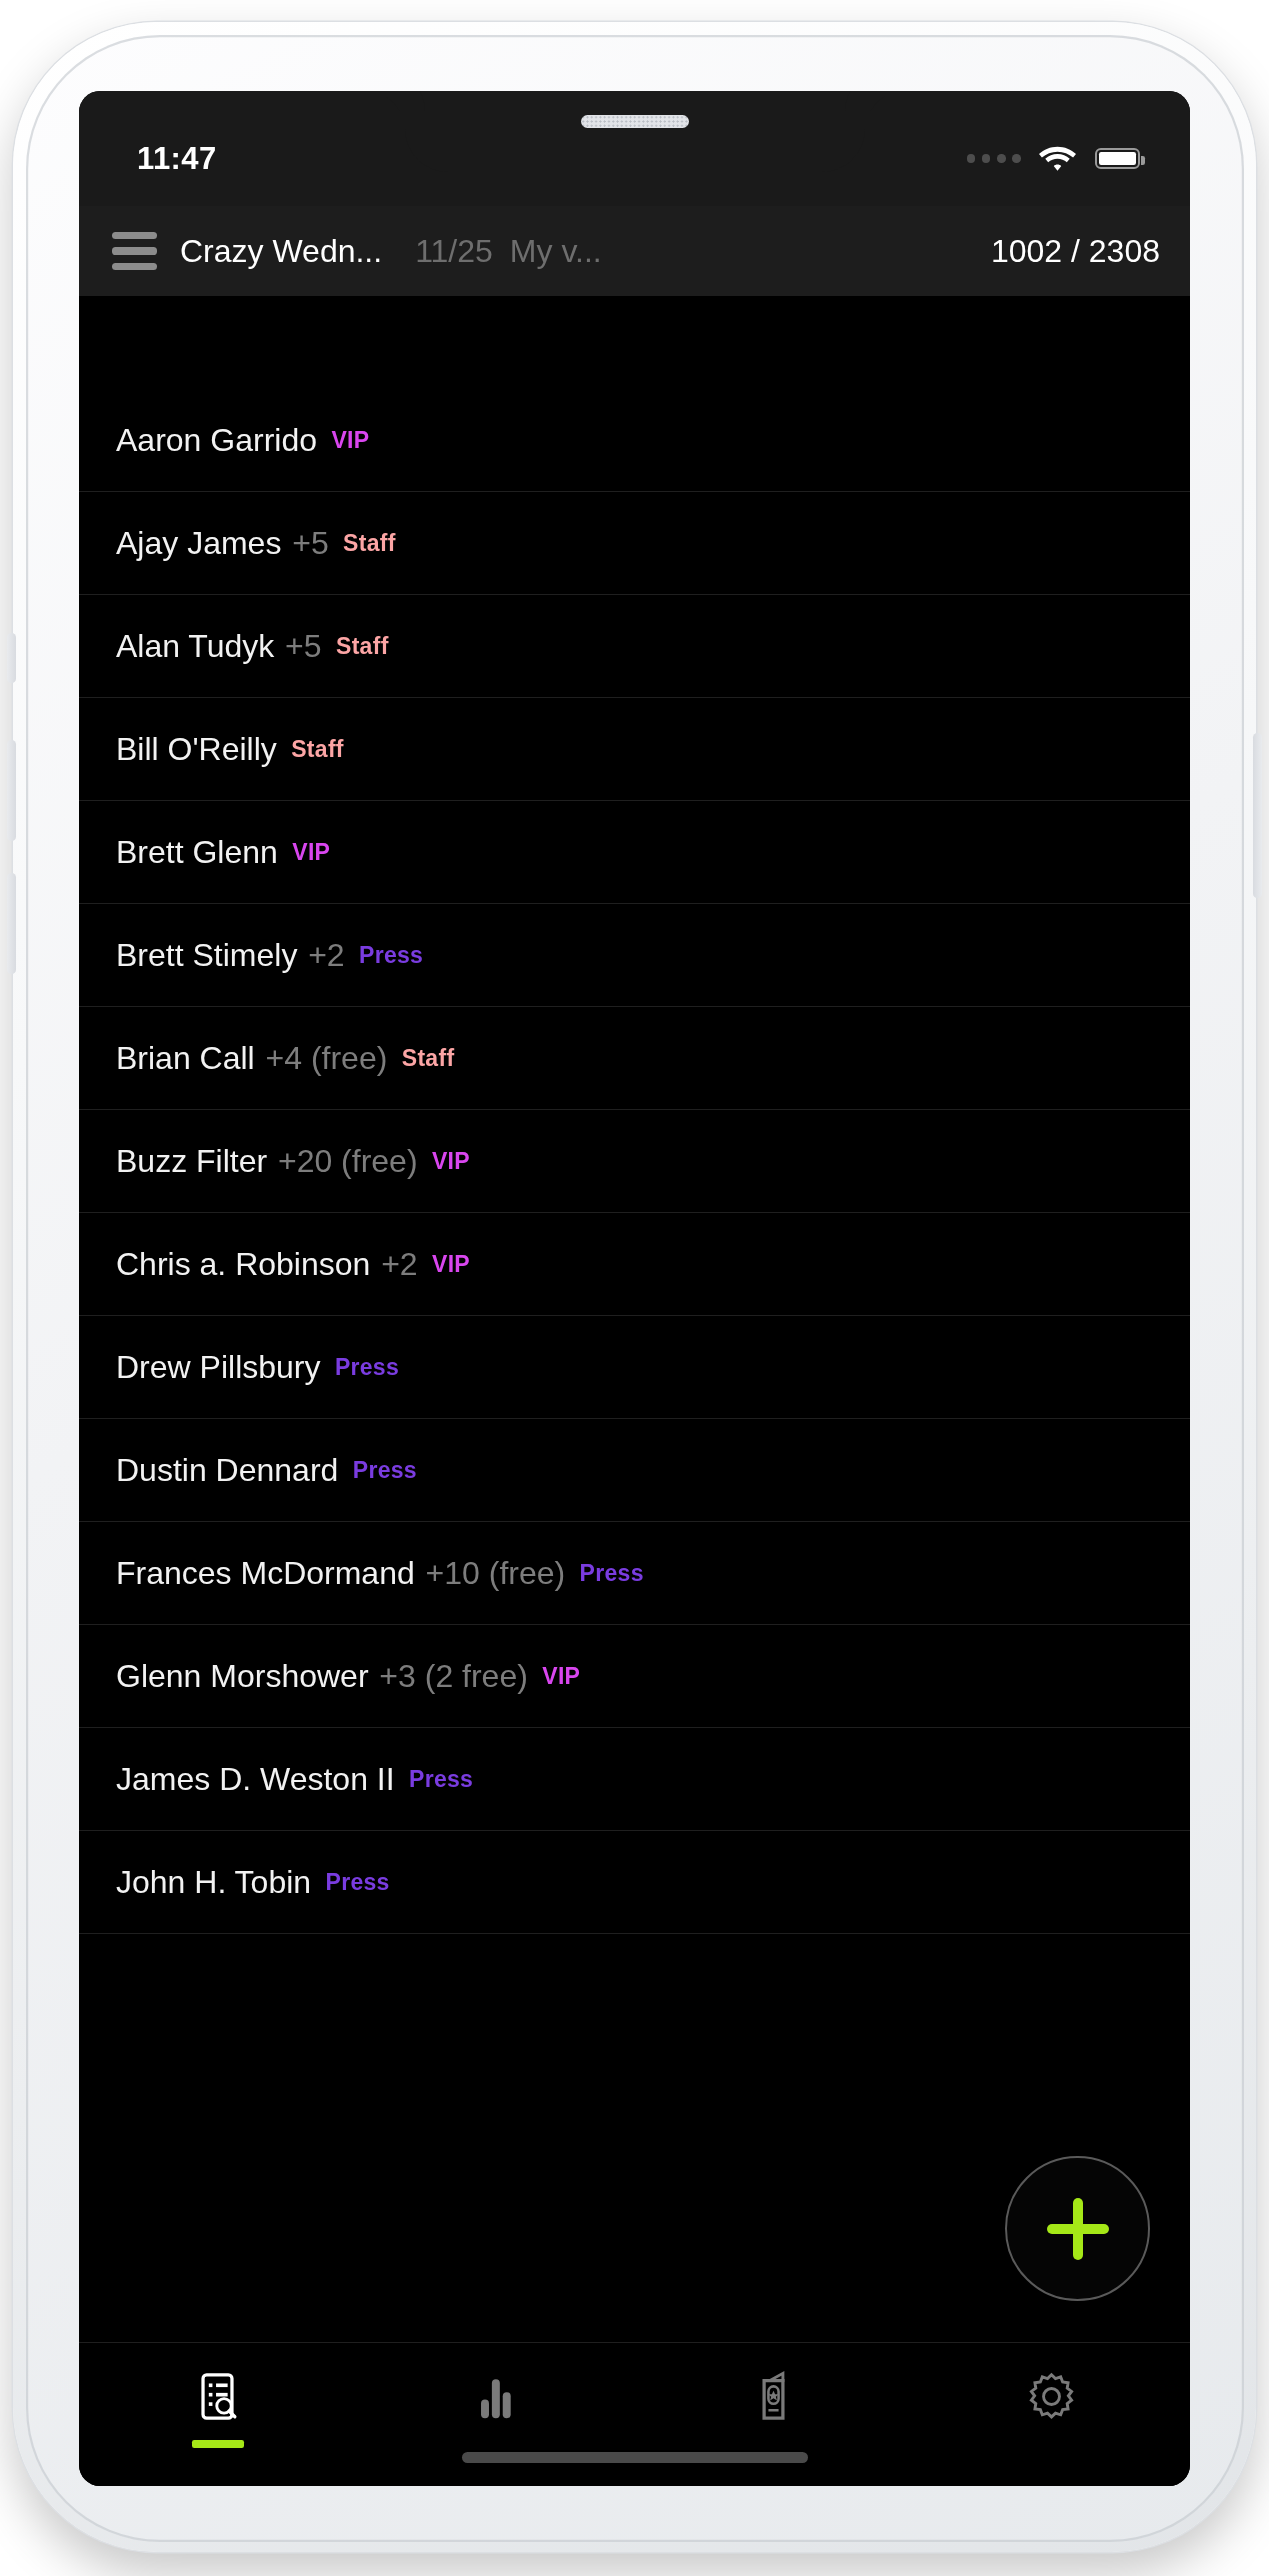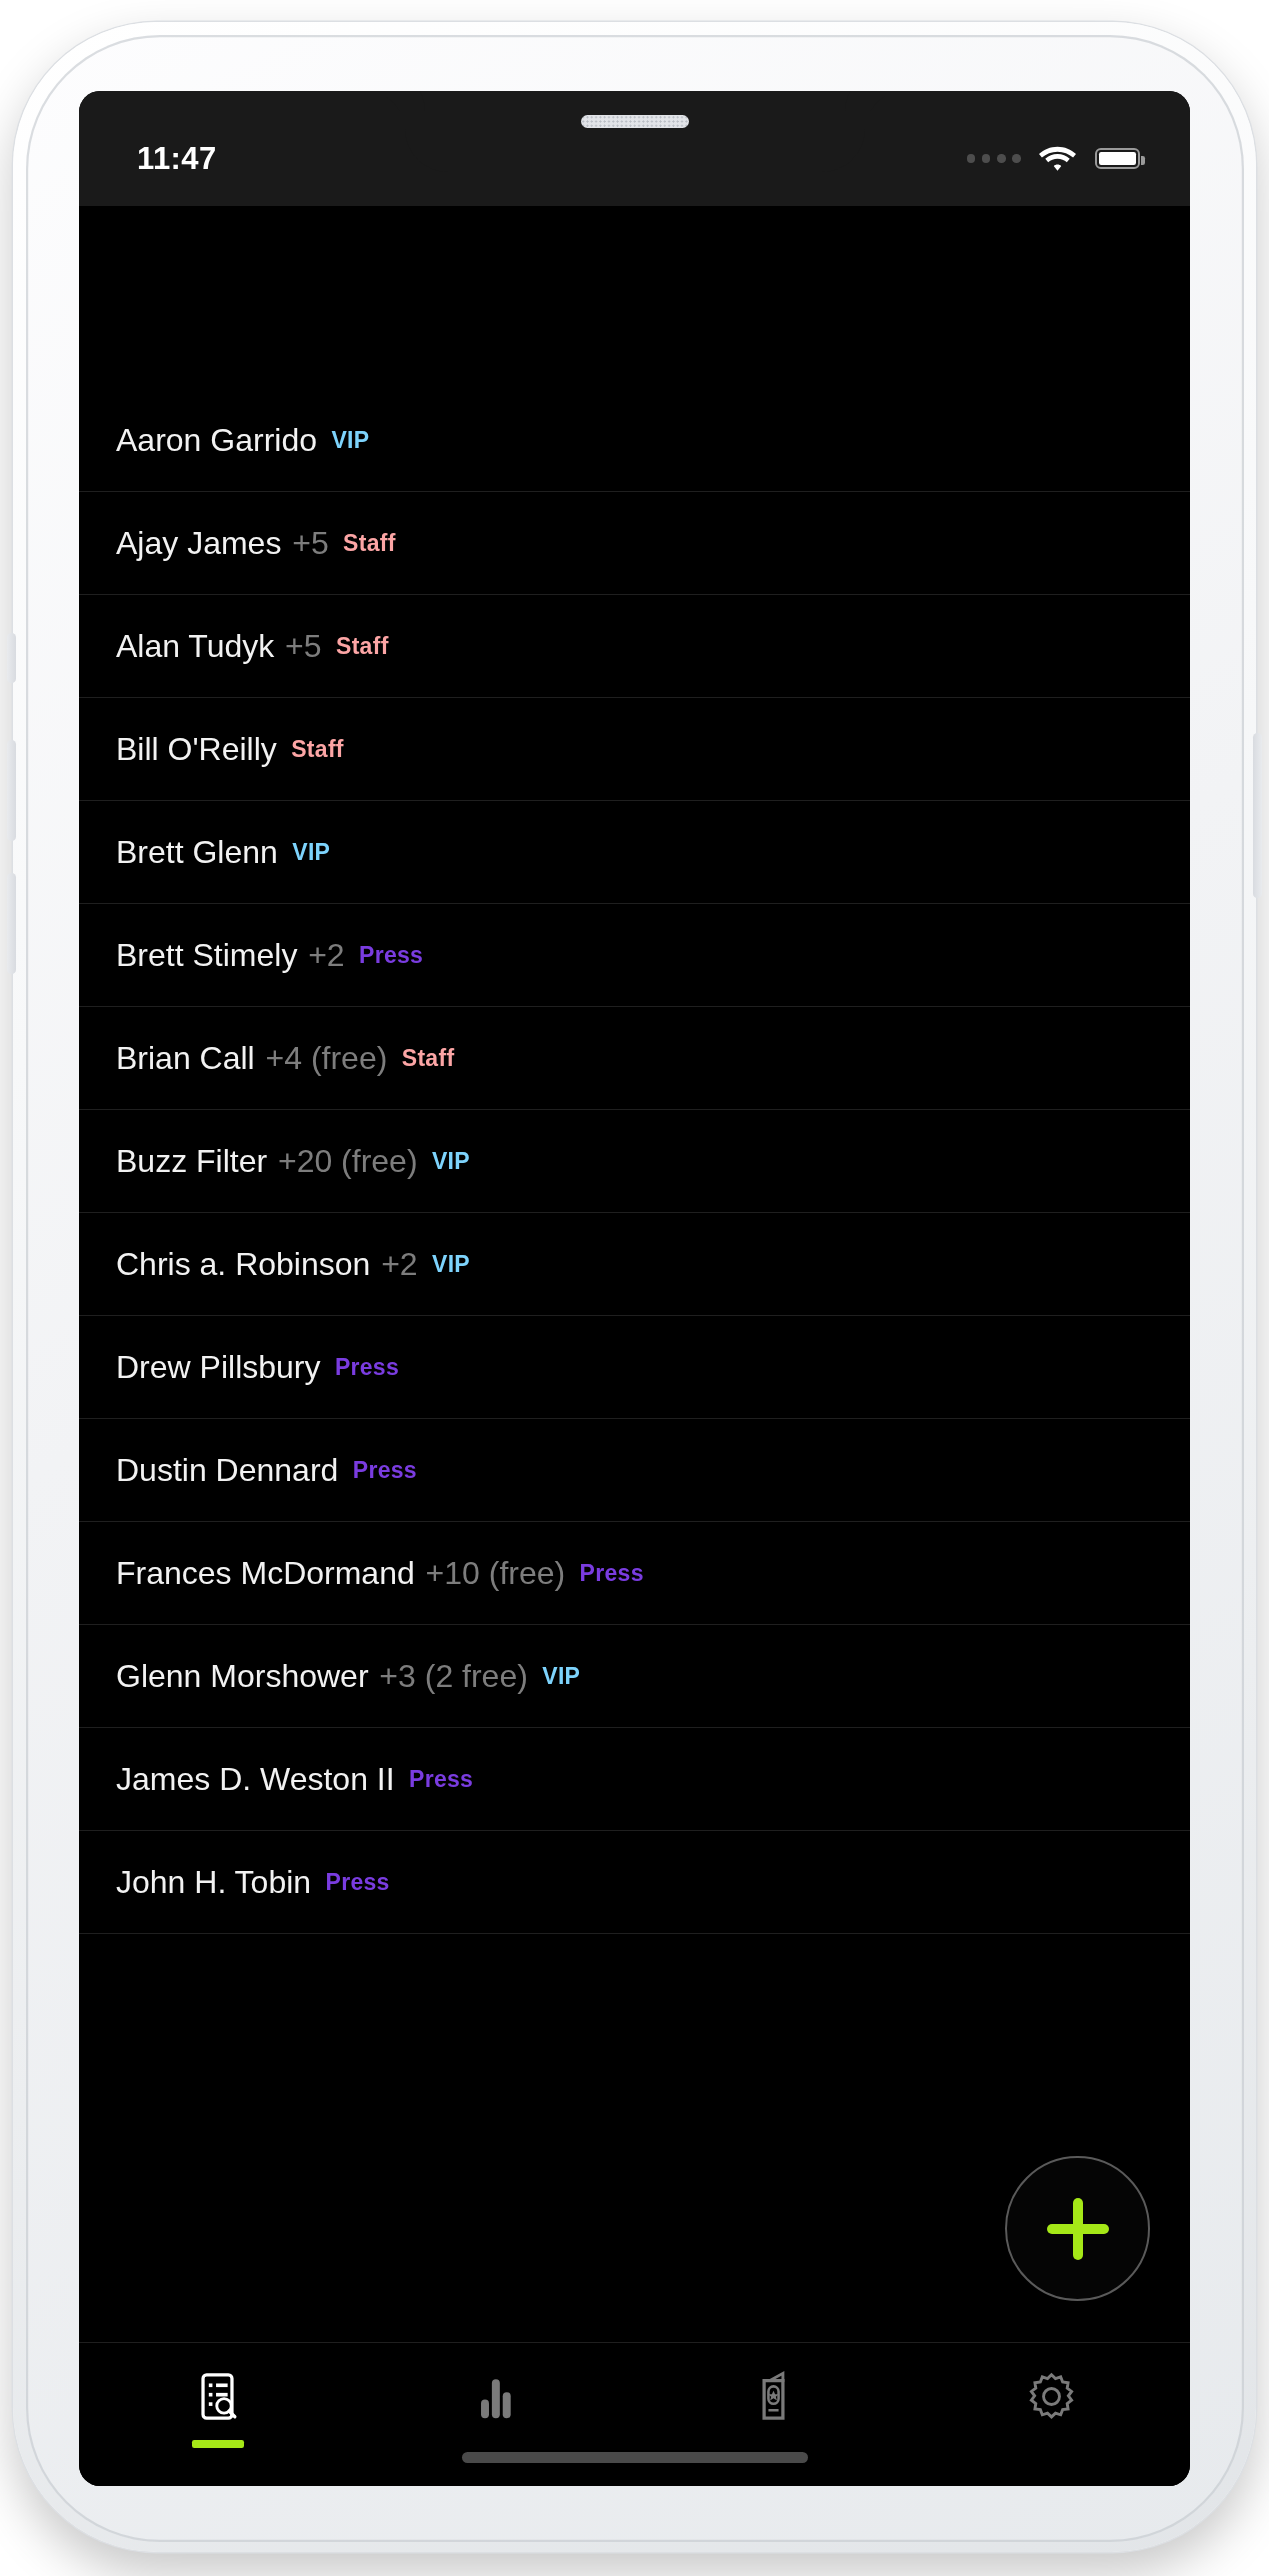--- a/index.html
+++ b/index.html
@@ -149,21 +149,21 @@
   .guest-row{
     height:103px; display:flex; align-items:center;
     padding:0 37px; border-bottom:1.4px solid #1f1f1f;
     cursor:pointer;
   }
   .guest-name{ color:#f2f2f2; font-size:32px; white-space:nowrap; }
   .guest-extra{ color:#7d7d7d; font-size:32px; margin-left:10.8px;
     white-space:nowrap; }
   .guest-tag{ font-size:23px; font-weight:700; margin-left:14.4px;
     white-space:nowrap; letter-spacing:0.3px; }
-  .tag-VIP{ color:#7dd3fc; }
+  .tag-VIP{ color:#d946ef; }
   .tag-Staff{ color:#fca5a5; }
   .tag-Press{ color:#7a3ce0; }
 
   
   #fab-add{
     position:absolute; right:40px; bottom:185px;
     width:145px; height:145px; border-radius:50%;
     background:#050505; border:2.2px solid #5a5a5a;
     display:flex; align-items:center; justify-content:center;
     z-index:25; cursor:pointer;
@@ -228,20 +228,31 @@
           <path d="M26 28.5c2 0 3.9.8 5.3 2L26 37.2l-5.3-6.7c1.4-1.2 3.3-2 5.3-2z" fill="#ffffff"></path>
         </svg>
       </div>
       <div id="battery-icon">
         <div id="battery-fill"></div>
       </div>
     </div>
   </div>
   <div id="speaker-grille"></div>
 
+  <div id="app-header">
+    <div id="hamburger-btn">
+      <span></span>
+        <span></span>
+        <span></span>
+    </div>
+    <div id="header-event-title">Crazy Wedn...</div>
+    <div id="header-date">11/25</div>
+    <div id="header-venue">My v...</div>
+    <div id="header-count">1002 / 2308</div>
+  </div>
 
 
   <div id="guest-list">
       <div class="guest-row">
         <span class="guest-name">Aaron Garrido</span>
         <span class="guest-tag tag-VIP">VIP</span>
       </div>
       <div class="guest-row">
         <span class="guest-name">Ajay James</span>
         <span class="guest-extra">+5</span>

